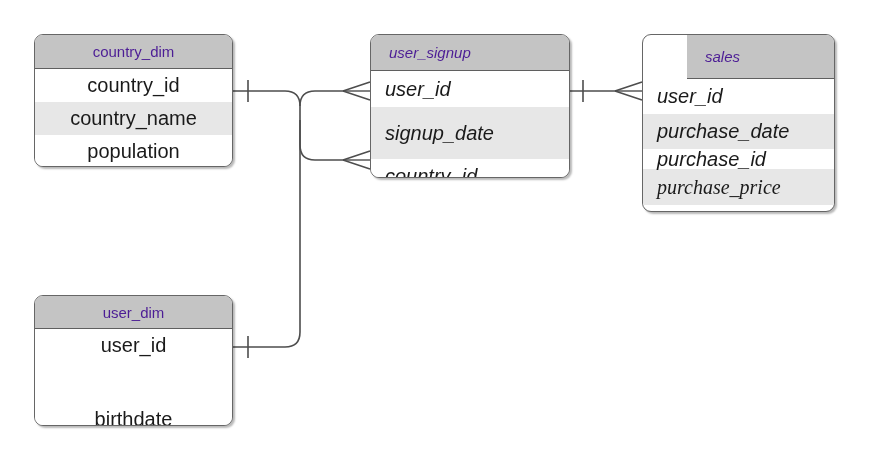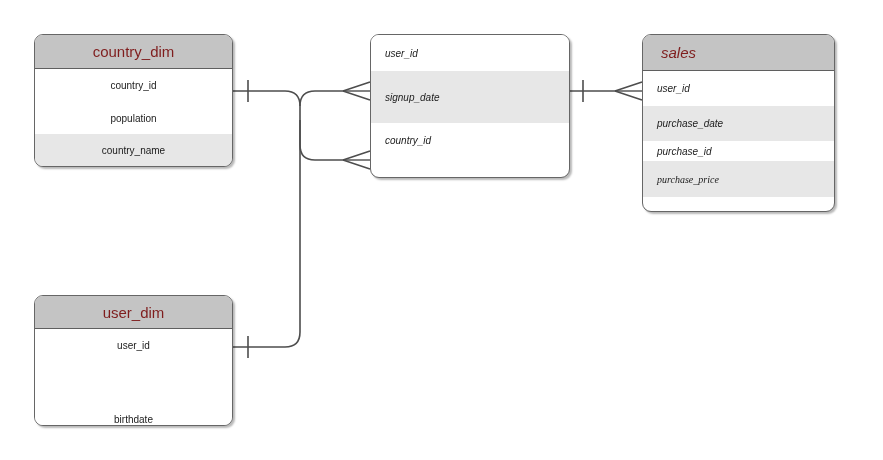--- a/index.html
+++ b/index.html
@@ -35,29 +35,29 @@
     border-radius: 9px;
     background: #ffffff;
     overflow: hidden;
     box-shadow: 2px 2px 2px rgba(0,0,0,0.28);
   }
   .entity-header {
     box-sizing: border-box;
     background: #c4c4c4;
     border-bottom: 1px solid #5f5f5f;
     font-size: 15px;
-    color: #7f1d1d;
+    color: #4c1d95;
     display: flex;
     align-items: center;
     white-space: nowrap;
   }
   .entity-row {
     box-sizing: border-box;
     background: #ffffff;
-    font-size: 10px;
+    font-size: 20px;
     color: #1a1a1a;
     display: flex;
     align-items: center;
     white-space: nowrap;
   }
   .entity-row.banded {
     background: #e7e7e7;
   }
   
   .style-centered .entity-header,
@@ -115,32 +115,33 @@
         <line x1="615" y1="91" x2="642" y2="82" stroke="#4d4d4d" stroke-width="1.4"></line>
         <line x1="615" y1="91" x2="642" y2="91" stroke="#4d4d4d" stroke-width="1.4"></line>
         <line x1="615" y1="91" x2="642" y2="100" stroke="#4d4d4d" stroke-width="1.4"></line>
       </g>
     </g>
   </svg>
 
   <div class="entity style-centered" style="left:34px; top:34px; width:199px; height:133px;">
     <div class="entity-header" style="height:34px;">country_dim</div>
     <div class="entity-row" style="height:33px;">country_id</div>
+    <div class="entity-row banded" style="height:33px;">country_name</div>
     <div class="entity-row" style="height:32px;">population</div>
-    <div class="entity-row banded" style="height:33px;">country_name</div>
   </div>
 
   <div class="entity style-italic" style="left:370px; top:34px; width:200px; height:144px;">
+    <div class="entity-header" style="height:36px;">user_signup</div>
     <div class="entity-row" style="height:36px;">user_id</div>
     <div class="entity-row banded" style="height:52px;">signup_date</div>
     <div class="entity-row" style="height:35px;">country_id</div>
   </div>
 
   <div class="entity style-italic" style="left:642px; top:34px; width:193px; height:178px;">
-    <div class="entity-header" style="height:36px;">sales</div>
+    <div class="entity-header" style="height:44px;margin-left:44px;">sales</div>
     <div class="entity-row" style="height:35px;">user_id</div>
     <div class="entity-row banded" style="height:35px;">purchase_date</div>
     <div class="entity-row" style="height:20px;">purchase_id</div>
     <div class="entity-row banded" style="height:36px;font-family:Liberation Serif, serif;">purchase_price</div>
   </div>
 
   <div class="entity style-centered" style="left:34px; top:295px; width:199px; height:131px;">
     <div class="entity-header" style="height:33px;">user_dim</div>
     <div class="entity-row" style="height:32px;">user_id</div>
     <div class="entity-row" style="height:33px;margin-top:42px;">birthdate</div>

